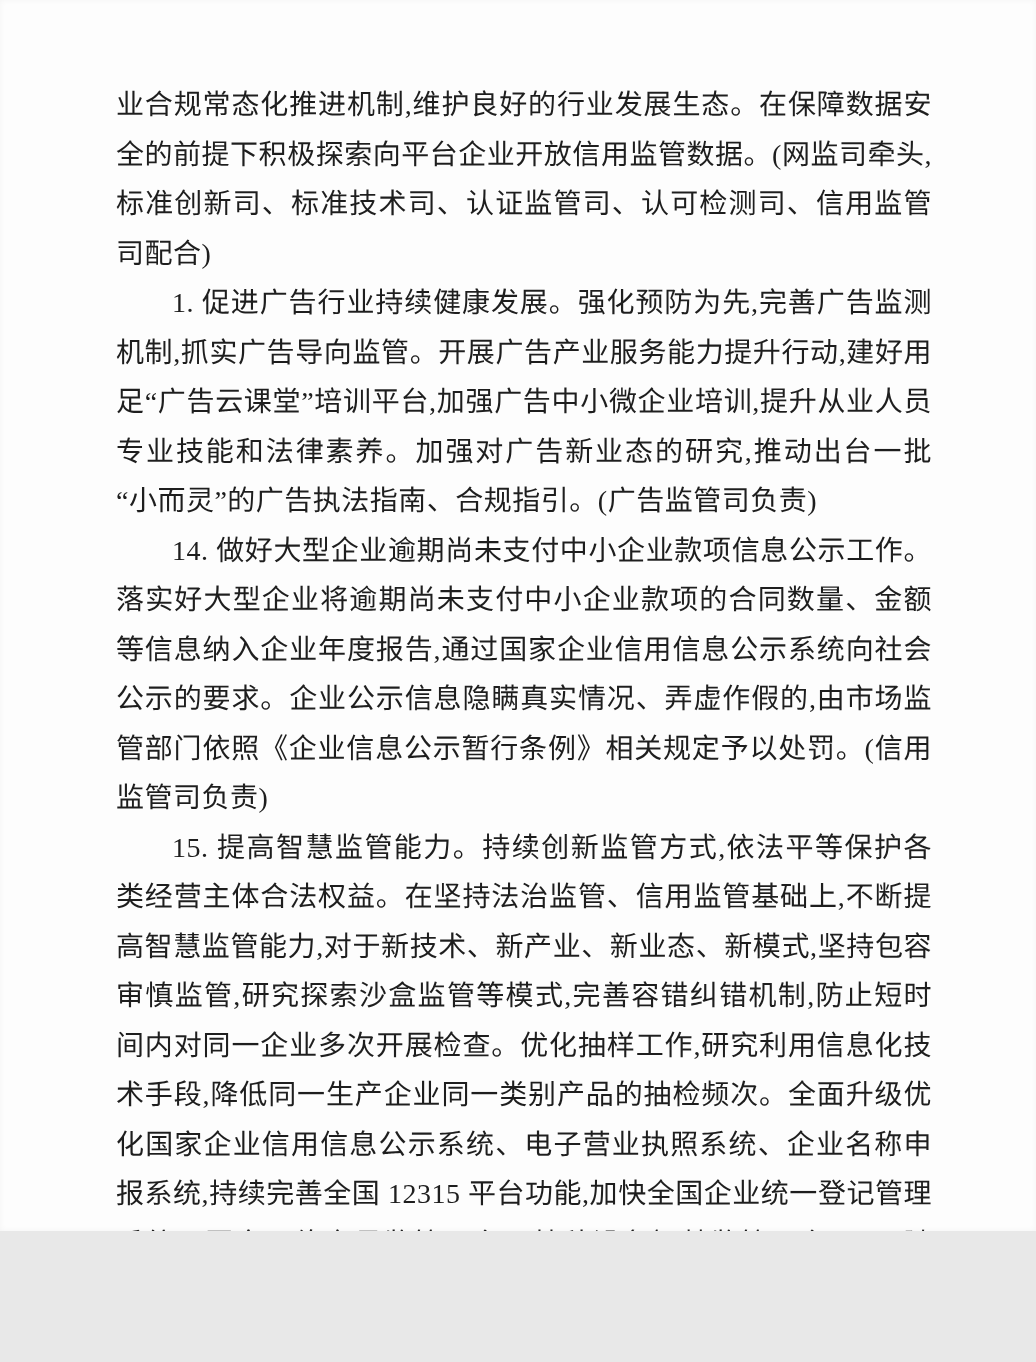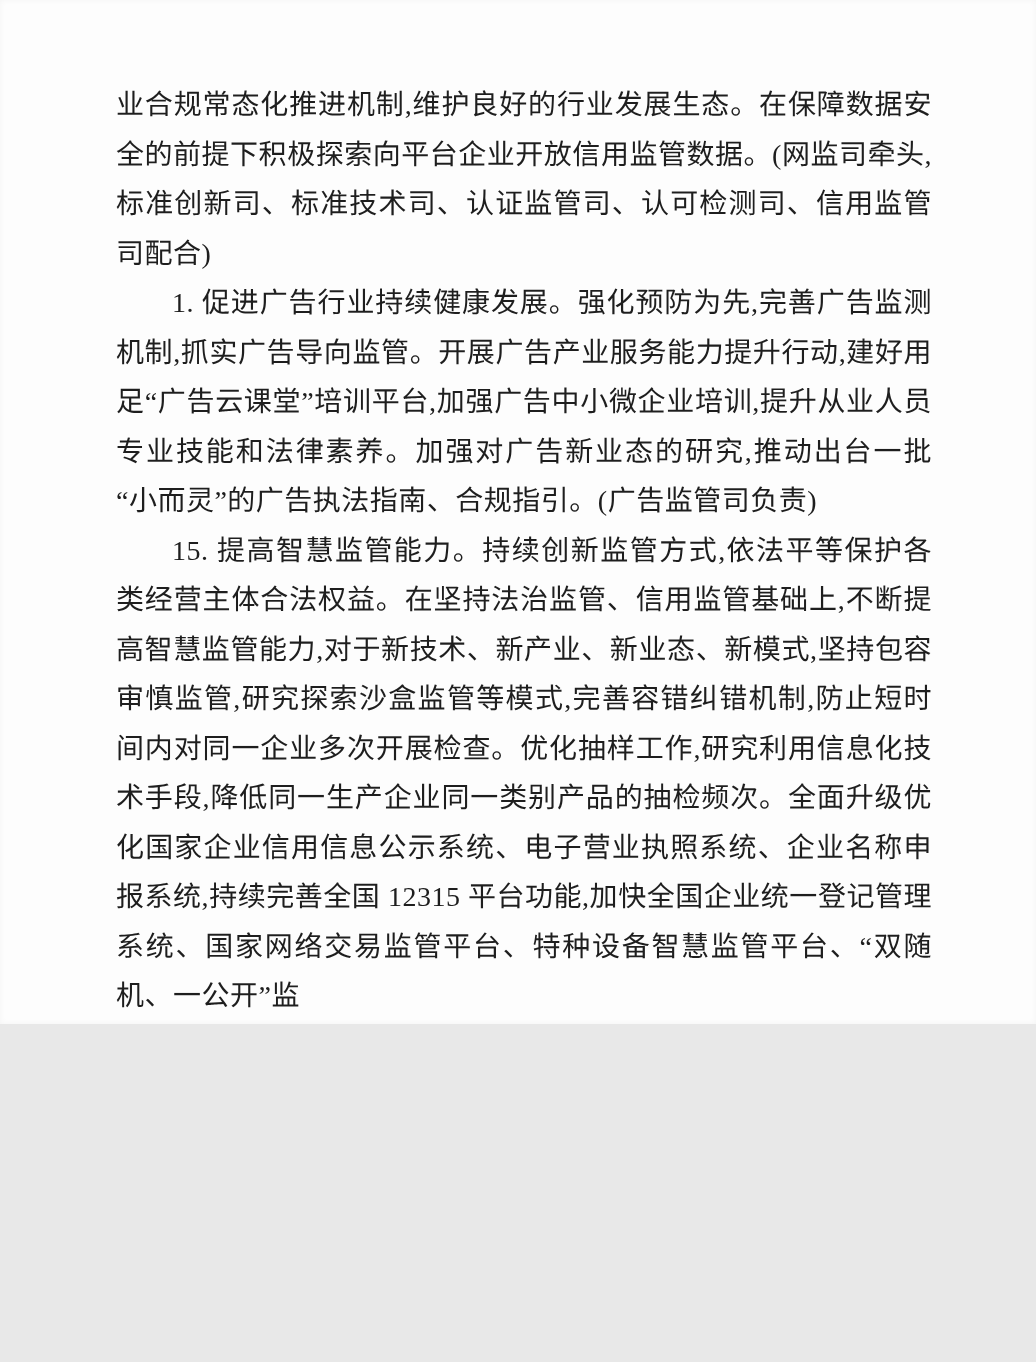--- a/index.html
+++ b/index.html
@@ -3,21 +3,21 @@
 <meta charset="utf-8">
 <style>
   html, body {
     margin: 0;
     padding: 0;
     background: #e8e8e8;
   }
   .page {
     position: relative;
     width: 1036px;
-    height: 1024px;
+    height: 1231px;
     margin: 0 auto;
     background: #fdfdfd;
     overflow: hidden;
     font-family: "Liberation Serif", "DejaVu Serif", serif;
     color: #1e1e1e;
     box-shadow: inset 0 0 6px rgba(0,0,0,0.04);
   }
   .content {
     position: absolute;
     left: 116px;
@@ -48,19 +48,20 @@
     letter-spacing: 1px;
   }
 </style>
 </head>
 <body>
 
 <div class="page">
   <div class="content">
     <p class="para no-indent">业合规常态化推进机制,维护良好的行业发展生态。在保障数据安全的前提下积极探索向平台企业开放信用监管数据。(网监司牵头,标准创新司、标准技术司、认证监管司、认可检测司、信用监管司配合)</p>
     <p class="para">1. 促进广告行业持续健康发展。强化预防为先,完善广告监测机制,抓实广告导向监管。开展广告产业服务能力提升行动,建好用足“广告云课堂”培训平台,加强广告中小微企业培训,提升从业人员专业技能和法律素养。加强对广告新业态的研究,推动出台一批“小而灵”的广告执法指南、合规指引。(广告监管司负责)</p>
+    <p class="para">14. 做好大型企业逾期尚未支付中小企业款项信息公示工作。落实好大型企业将逾期尚未支付中小企业款项的合同数量、金额等信息纳入企业年度报告,通过国家企业信用信息公示系统向社会公示的要求。企业公示信息隐瞒真实情况、弄虚作假的,由市场监管部门依照《企业信息公示暂行条例》相关规定予以处罚。(信用监管司负责)</p>
     <p class="para">15. 提高智慧监管能力。持续创新监管方式,依法平等保护各类经营主体合法权益。在坚持法治监管、信用监管基础上,不断提高智慧监管能力,对于新技术、新产业、新业态、新模式,坚持包容审慎监管,研究探索沙盒监管等模式,完善容错纠错机制,防止短时间内对同一企业多次开展检查。优化抽样工作,研究利用信息化技术手段,降低同一生产企业同一类别产品的抽检频次。全面升级优化国家企业信用信息公示系统、电子营业执照系统、企业名称申报系统,持续完善全国 12315 平台功能,加快全国企业统一登记管理系统、国家网络交易监管平台、特种设备智慧监管平台、“双随机、一公开”监</p>
   </div>
 
   <div class="footer">
     <span>— 6 —</span>
   </div>
 </div>
 
 </body></html>

